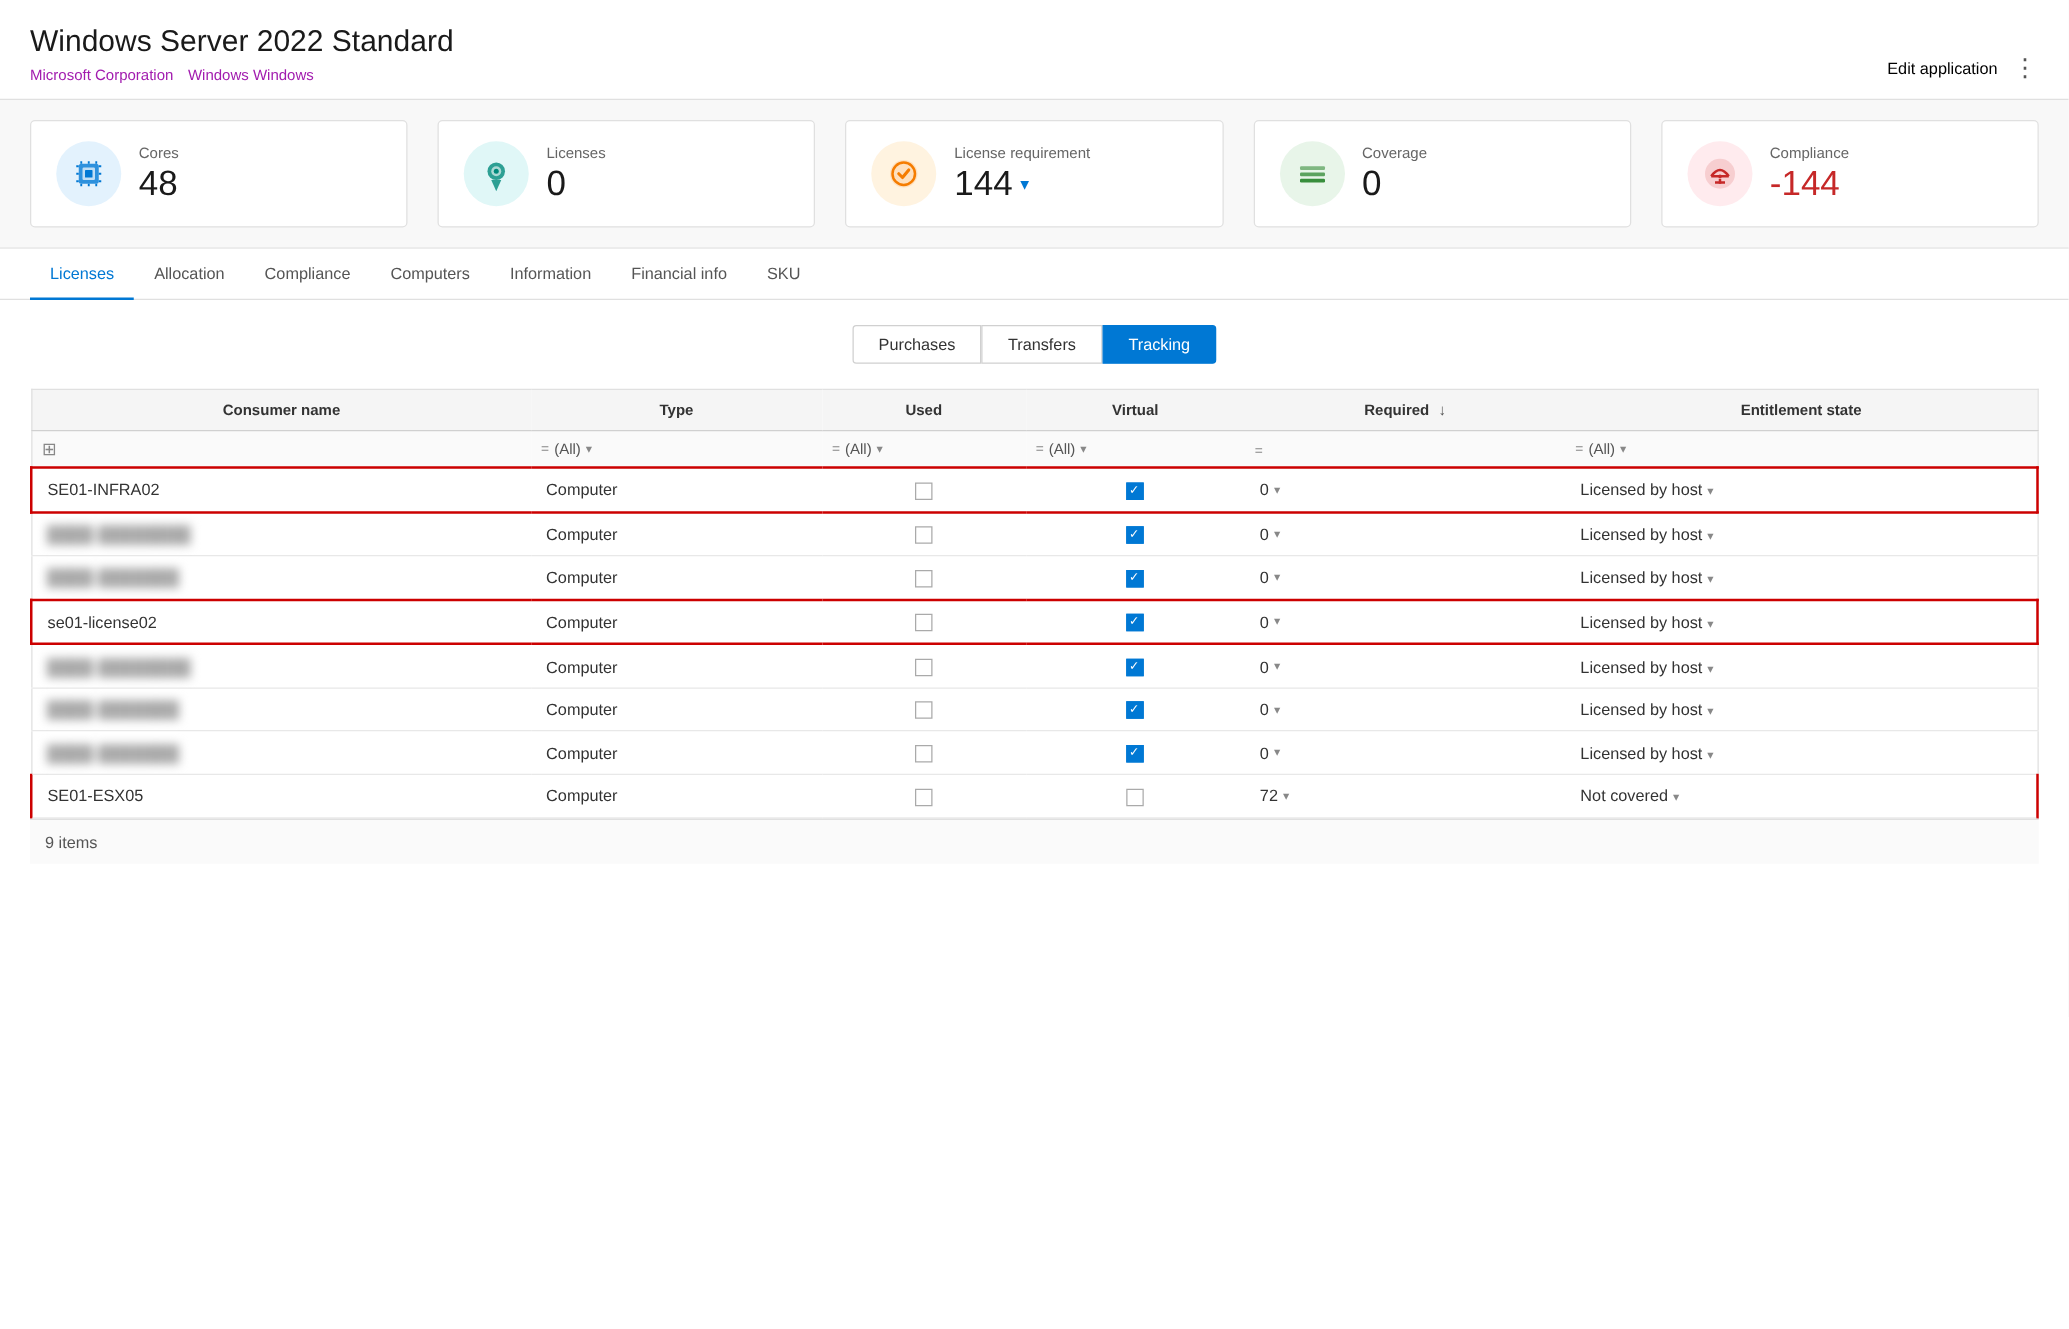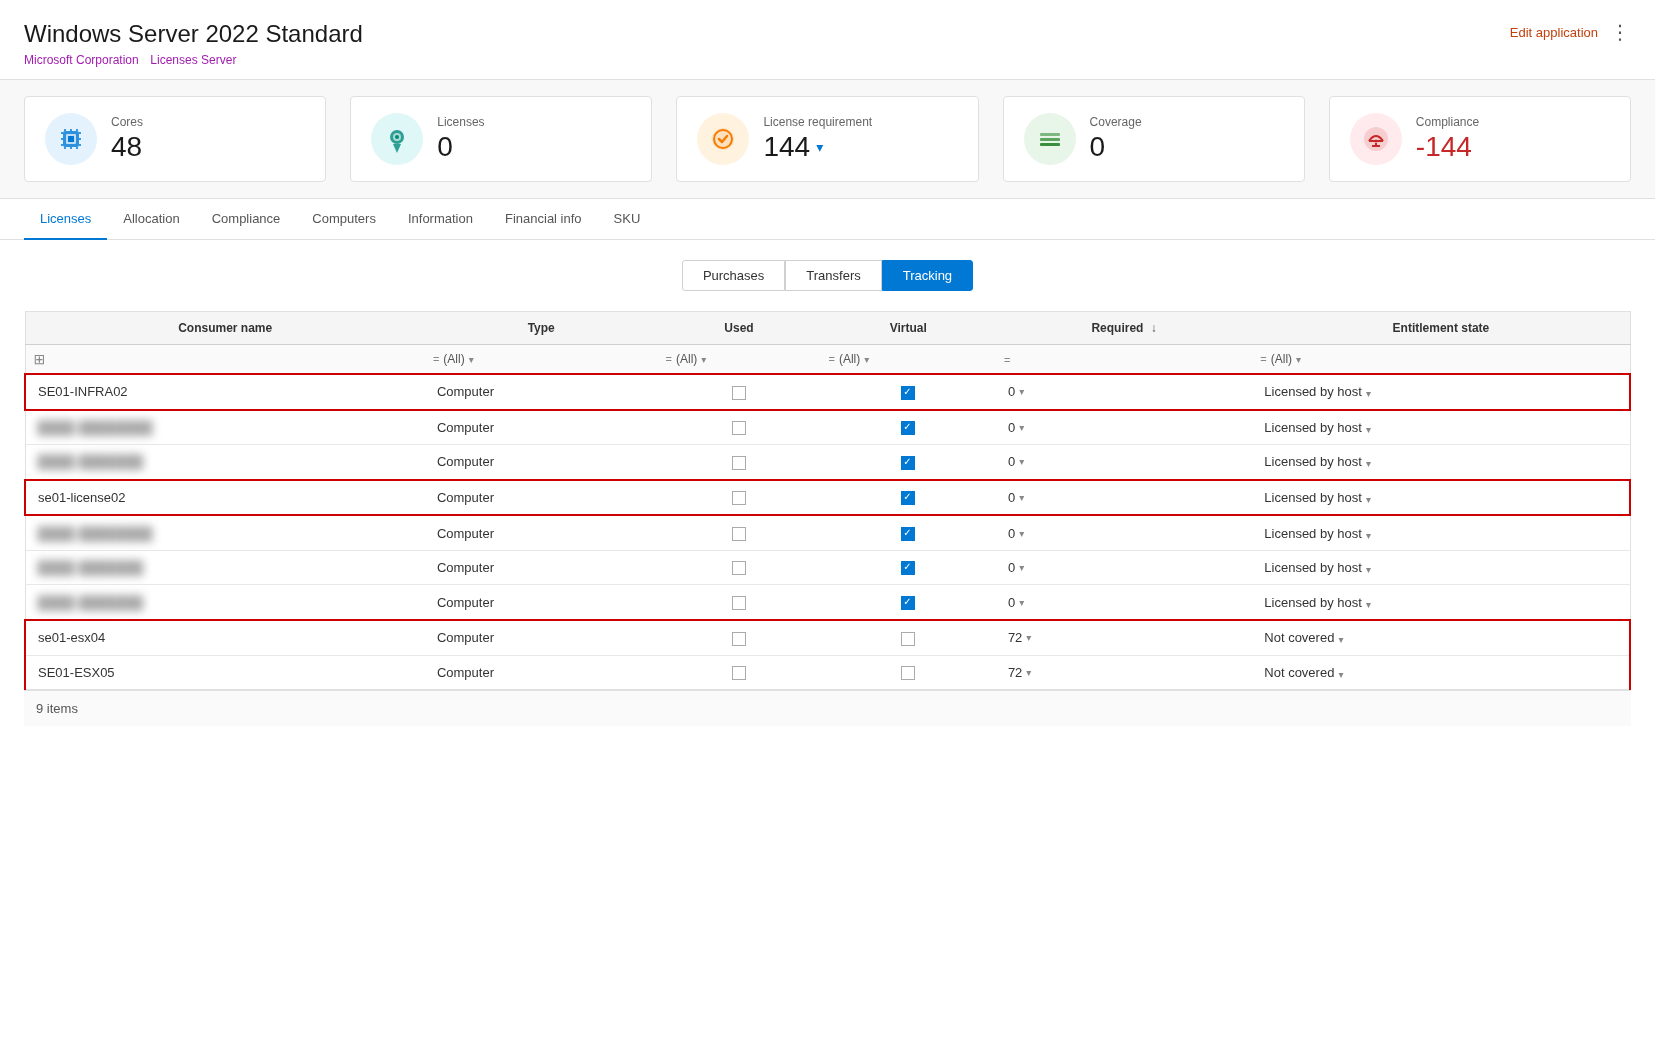--- a/index.html
+++ b/index.html
@@ -1,25 +1,25 @@
 <!DOCTYPE html>
 <html><head>
   <meta charset="utf-8">
   <style>
     * { box-sizing: border-box; margin: 0; padding: 0; }
     body { font-family: 'Segoe UI', Arial, sans-serif; background: #f0f0f0; color: #333; font-size: 13px; }
 
     .page-wrapper { background: #fff; min-height: 100vh; padding: 0; }
 
     
-    .app-header { padding: 20px 24px 12px 24px; border-bottom: 1px solid #e0e0e0; background: #fff; display: flex; justify-content: space-between; align-items: flex-start; }
+    .app-header { padding: 20px 24px 12px 24px; border-bottom: 1px solid #e0e0e0; background: #fff; display: flex; justify-content: space-between; align-items: flex-end; }
     .app-title { font-size: 24px; font-weight: 300; color: #1a1a1a; margin-bottom: 4px; }
     .app-subtitle a { color: #a21caf; text-decoration: none; font-size: 12px; margin-right: 8px; }
     .header-actions { display: flex; align-items: center; gap: 12px; }
-    .edit-app-link { color: #c2410c; text-decoration: none; font-size: 13px; }
+    .edit-app-link { color: #000000; text-decoration: none; font-size: 13px; }
     .three-dots { font-size: 20px; color: #555; cursor: pointer; letter-spacing: 1px; }
 
     
     .stats-row { display: flex; gap: 24px; padding: 16px 24px; background: #f8f8f8; border-bottom: 1px solid #e0e0e0; }
     .stat-card { background: #fff; border: 1px solid #e0e0e0; border-radius: 4px; padding: 16px 20px; display: flex; align-items: center; gap: 14px; flex: 1; min-width: 0; }
     .stat-icon { width: 52px; height: 52px; border-radius: 50%; display: flex; align-items: center; justify-content: center; flex-shrink: 0; font-size: 22px; }
     .stat-icon.blue { background: #e3f2fd; color: #0078d4; }
     .stat-icon.teal { background: #e0f7f7; color: #00897b; }
     .stat-icon.orange { background: #fff3e0; color: #f57c00; }
     .stat-icon.green { background: #e8f5e9; color: #388e3c; }
@@ -91,21 +91,21 @@
 </head>
 <body>
 
 <div class="page-wrapper">
 
   <div class="app-header">
     <div>
       <div class="app-title">Windows Server 2022 Standard</div>
       <div class="app-subtitle">
         <a href="#">Microsoft Corporation</a>
-        <a href="#">Licenses Server</a>
+        <a href="#">Windows Windows</a>
       </div>
     </div>
     <div class="header-actions">
       <a href="#" class="edit-app-link">Edit application</a>
       <span class="three-dots">⋮</span>
     </div>
   </div>
 
   <div class="stats-row">
 
@@ -400,38 +400,20 @@
                 <span class="req-arrow">▾</span>
               </div>
             </td>
       <td>
               <div class="ent-val">
                 <span>Licensed by host</span>
                 <span class="ent-arrow">▾</span>
               </div>
             </td>
     </tr>
-          <tr class="multi-red-start">
-      <td><span>se01-esx04</span></td>
-      <td>Computer</td>
-      <td style="text-align:center;"><span class="cb"></span></td>
-      <td style="text-align:center;"><span class="cb"></span></td>
-      <td>
-              <div class="req-val">
-                <span>72</span>
-                <span class="req-arrow">▾</span>
-              </div>
-            </td>
-      <td>
-              <div class="ent-val">
-                <span>Not covered</span>
-                <span class="ent-arrow">▾</span>
-              </div>
-            </td>
-    </tr>
           <tr class="multi-red-end">
       <td><span>SE01-ESX05</span></td>
       <td>Computer</td>
       <td style="text-align:center;"><span class="cb"></span></td>
       <td style="text-align:center;"><span class="cb"></span></td>
       <td>
               <div class="req-val">
                 <span>72</span>
                 <span class="req-arrow">▾</span>
               </div>

